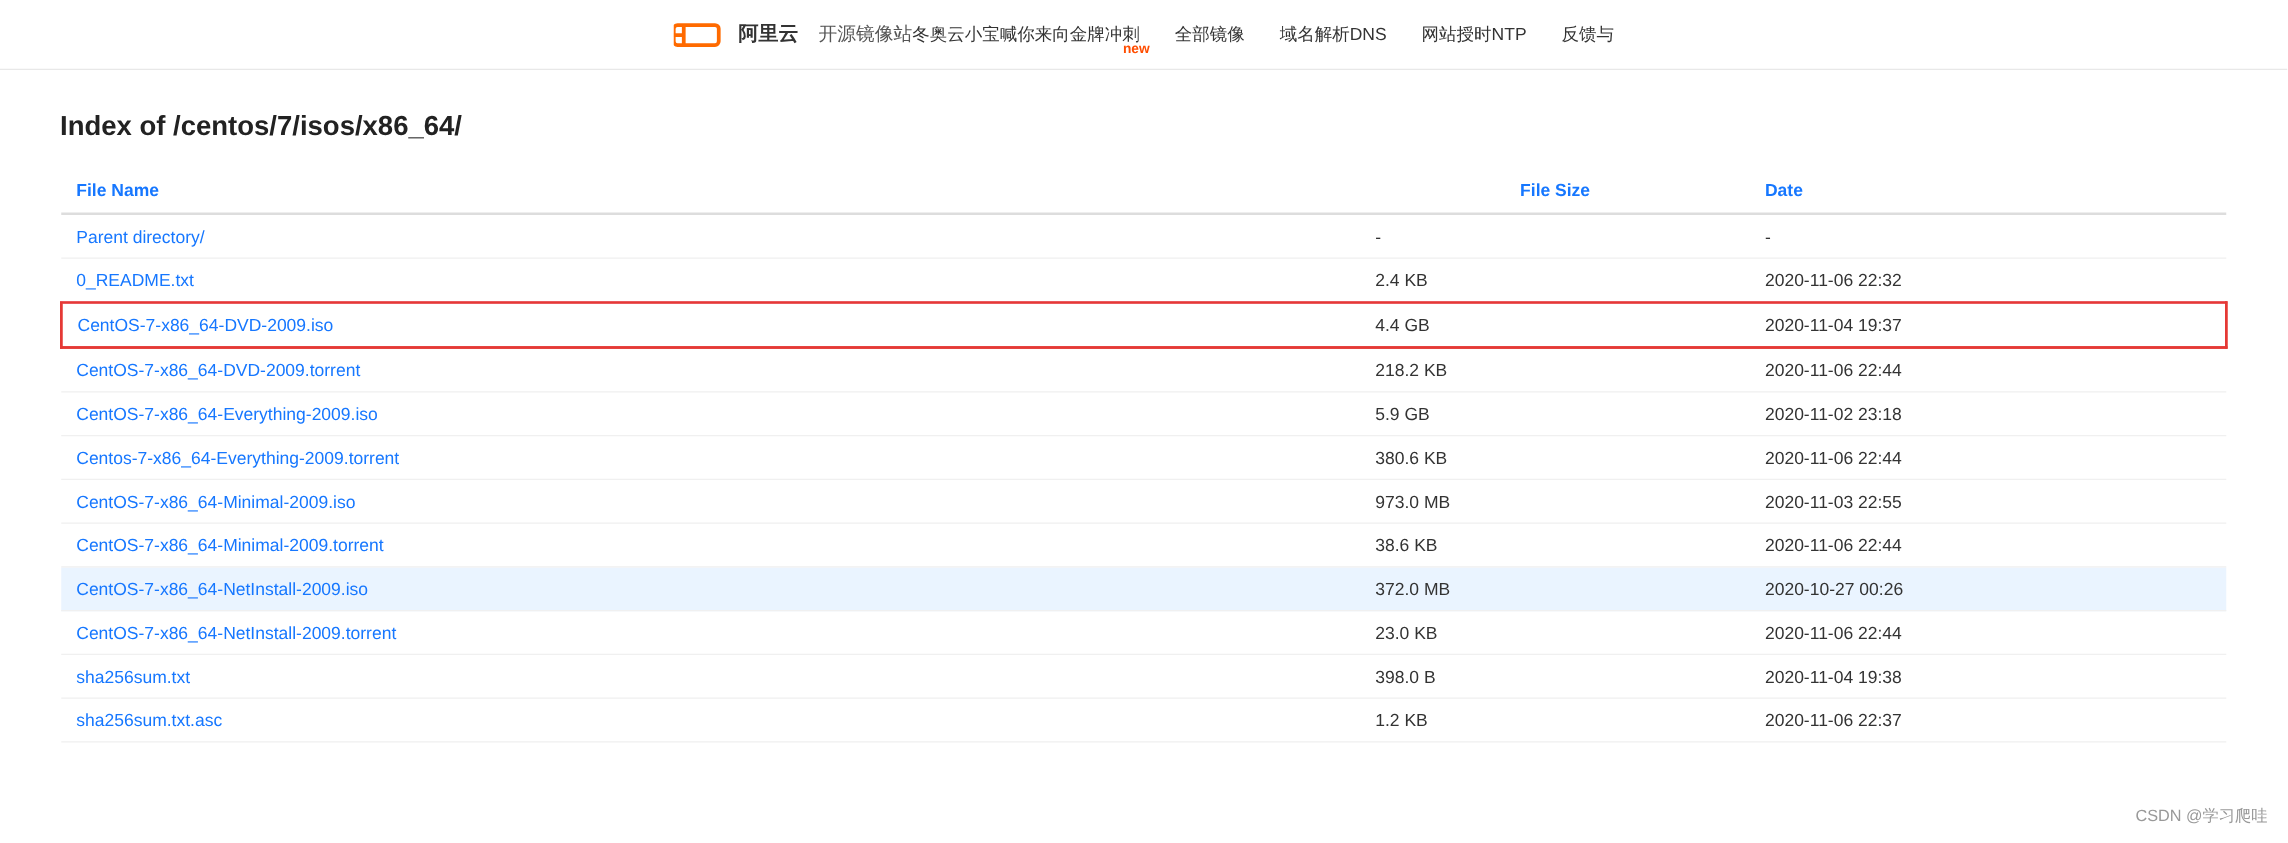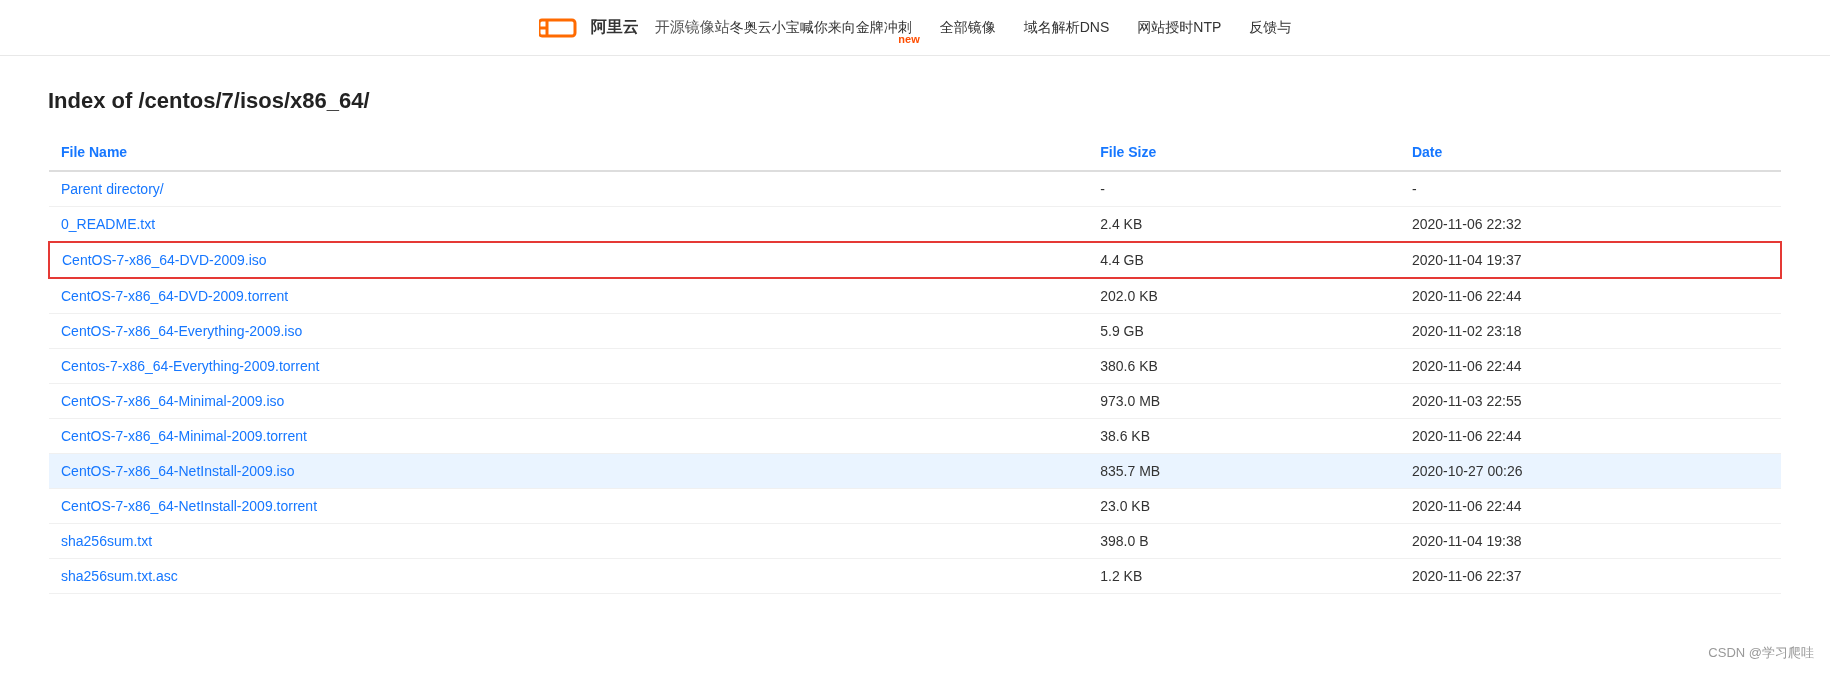--- a/index.html
+++ b/index.html
@@ -70,21 +70,21 @@
       border-bottom: 2px solid #ddd;
     }
     .file-table th {
       text-align: left;
       padding: 10px 12px;
       font-size: 14px;
       font-weight: bold;
       color: #1677ff;
     }
     .file-table th.col-name { width: 60%; }
-    .file-table th.col-size { width: 18%; }
+    .file-table th.col-size { width: 18%; text-align: center; }
     .file-table th.col-date { width: 22%; }
 
     .file-table td {
       padding: 9px 12px;
       font-size: 14px;
       color: #333;
       border-bottom: 1px solid #f0f0f0;
     }
     .file-table td a {
       color: #1677ff;
@@ -167,21 +167,21 @@
           <td>2.4 KB</td>
           <td>2020-11-06 22:32</td>
         </tr>
         <tr class="row-bordered">
           <td><a href="#">CentOS-7-x86_64-DVD-2009.iso</a></td>
           <td>4.4 GB</td>
           <td>2020-11-04 19:37</td>
         </tr>
         <tr>
           <td><a href="#">CentOS-7-x86_64-DVD-2009.torrent</a></td>
-          <td>202.0 KB</td>
+          <td>218.2 KB</td>
           <td>2020-11-06 22:44</td>
         </tr>
         <tr>
           <td><a href="#">CentOS-7-x86_64-Everything-2009.iso</a></td>
           <td>5.9 GB</td>
           <td>2020-11-02 23:18</td>
         </tr>
         <tr>
           <td><a href="#">Centos-7-x86_64-Everything-2009.torrent</a></td>
           <td>380.6 KB</td>
@@ -192,21 +192,21 @@
           <td>973.0 MB</td>
           <td>2020-11-03 22:55</td>
         </tr>
         <tr>
           <td><a href="#">CentOS-7-x86_64-Minimal-2009.torrent</a></td>
           <td>38.6 KB</td>
           <td>2020-11-06 22:44</td>
         </tr>
         <tr class="row-highlighted">
           <td><a href="#">CentOS-7-x86_64-NetInstall-2009.iso</a></td>
-          <td>835.7 MB</td>
+          <td>372.0 MB</td>
           <td>2020-10-27 00:26</td>
         </tr>
         <tr>
           <td><a href="#">CentOS-7-x86_64-NetInstall-2009.torrent</a></td>
           <td>23.0 KB</td>
           <td>2020-11-06 22:44</td>
         </tr>
         <tr>
           <td><a href="#">sha256sum.txt</a></td>
           <td>398.0 B</td>

